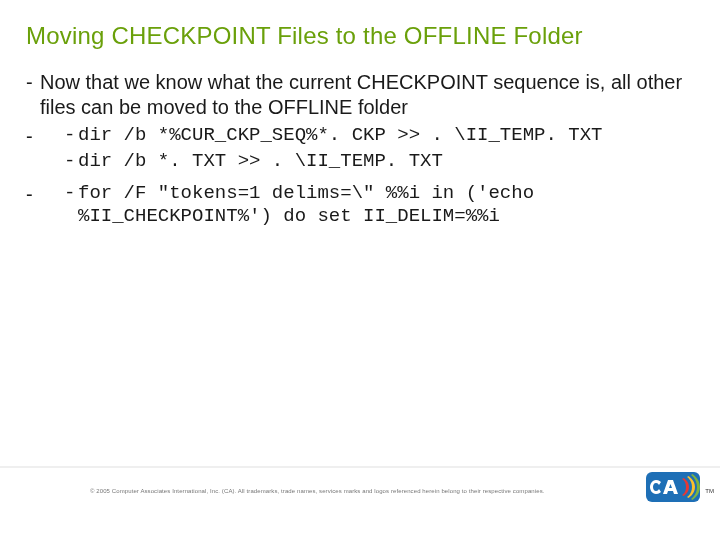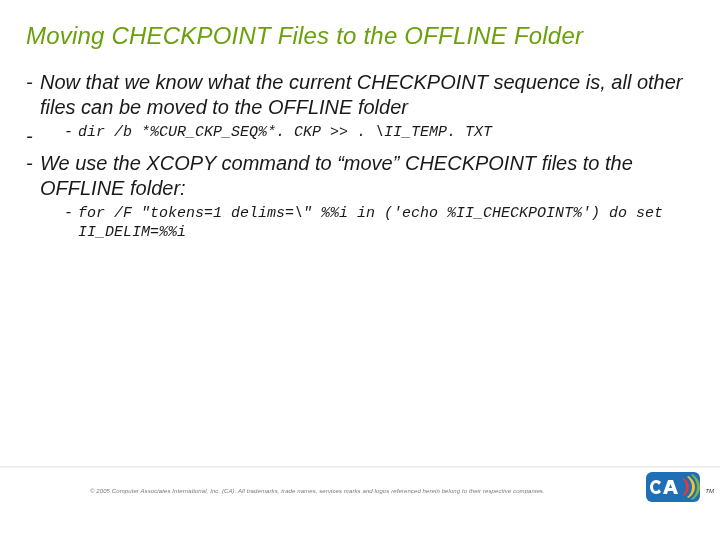--- a/index.html
+++ b/index.html
@@ -1,26 +1,26 @@
 <!DOCTYPE html>
 <html><head>
 <meta charset="utf-8">
 <style>
   * { box-sizing: border-box; margin: 0; padding: 0; }
   html, body { width: 720px; height: 540px; font-family: Arial, Helvetica, sans-serif; background: #fff; color: #1a1a1a; }
-  .slide { position: relative; width: 720px; height: 508px; padding: 22px 26px 12px 26px; font-style: italic; }
+  .slide { position: relative; width: 720px; height: 508px; padding: 22px 26px 12px 26px; }
   .title { color: #6aa00a; font-size: 24px; font-weight: 400; letter-spacing: 0.2px; margin-bottom: 20px; }
   .top-bullets { list-style: none; font-size: 20px; line-height: 1.25; }
   .top-bullets > li { position: relative; padding-left: 14px; margin-bottom: 4px; }
   .top-bullets > li::before { content: "-"; position: absolute; left: 0; top: 0; }
   .indent { padding-left: 24px; }
   .sub-bullets { list-style: none; margin: 4px 0 8px 0; }
   .sub-bullets > li { position: relative; padding-left: 14px; margin-bottom: 2px; }
   .sub-bullets > li::before { content: "-"; position: absolute; left: 0; top: 0; }
-  .code { font-family: "Courier New", Courier, monospace; font-size: 15px; line-height: 1.25; }
+  .code { font-family: "Courier New", Courier, monospace; font-size: 19px; line-height: 1.25; }
   .footer { position: absolute; left: 0; bottom: 0; width: 100%; height: 42px; }
   .footer-line { position: absolute; left: 0; right: 0; top: 0; height: 2px; background: #efefef; }
   .copyright { position: absolute; left: 90px; bottom: 14px; font-size: 6px; color: #777; letter-spacing: 0.1px; white-space: nowrap; overflow: hidden; text-overflow: clip; width: 500px; }
   .logo { position: absolute; right: 20px; bottom: 2px; width: 54px; height: 38px; }
   .logo svg { width: 54px; height: 38px; display: block; }
   .tm { position: absolute; right: 6px; bottom: 14px; font-size: 6px; color: #333; }
 </style>
 </head>
 <body>
 
@@ -28,24 +28,24 @@
 
   <h1 class="title">Moving CHECKPOINT Files to the OFFLINE Folder</h1>
 
   <ul class="top-bullets">
     <li>
       <span>Now that we know what the current CHECKPOINT sequence is, all other files can be moved to the OFFLINE folder</span>
     </li>
     <li>
       <ul class="sub-bullets indent code">
         <li><span>dir /b *%CUR_CKP_SEQ%*. CKP &gt;&gt; . \II_TEMP. TXT</span></li>
+        <li><span>dir /b *. TXT &gt;&gt; . \II_TEMP. TXT</span></li>
       </ul>
     </li>
     <li>
-      <span>We use the XCOPY command to “move” CHECKPOINT files to the OFFLINE folder:</span>
       <ul class="sub-bullets indent code">
         <li><span>for /F "tokens=1 delims=\" %%i in ('echo %II_CHECKPOINT%') do set II_DELIM=%%i</span></li>
       </ul>
     </li>
   </ul>
 
   <div class="footer">
     <div class="footer-line"></div>
     <div class="copyright">© 2005 Computer Associates International, Inc. (CA). All trademarks, trade names, services marks and logos referenced herein belong to their respective companies.</div>
     <div class="logo">

